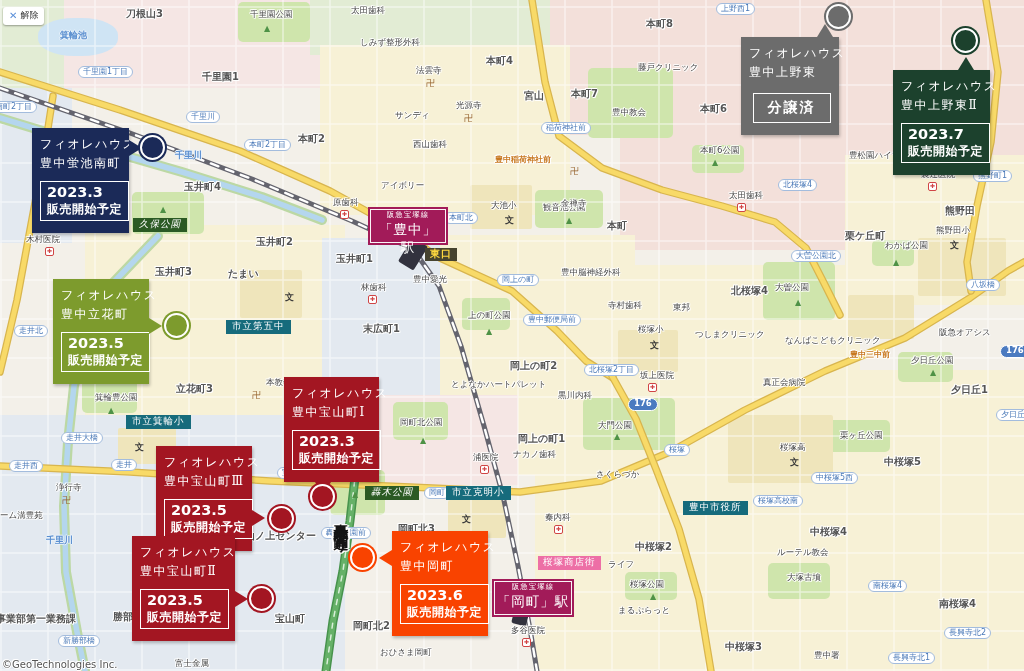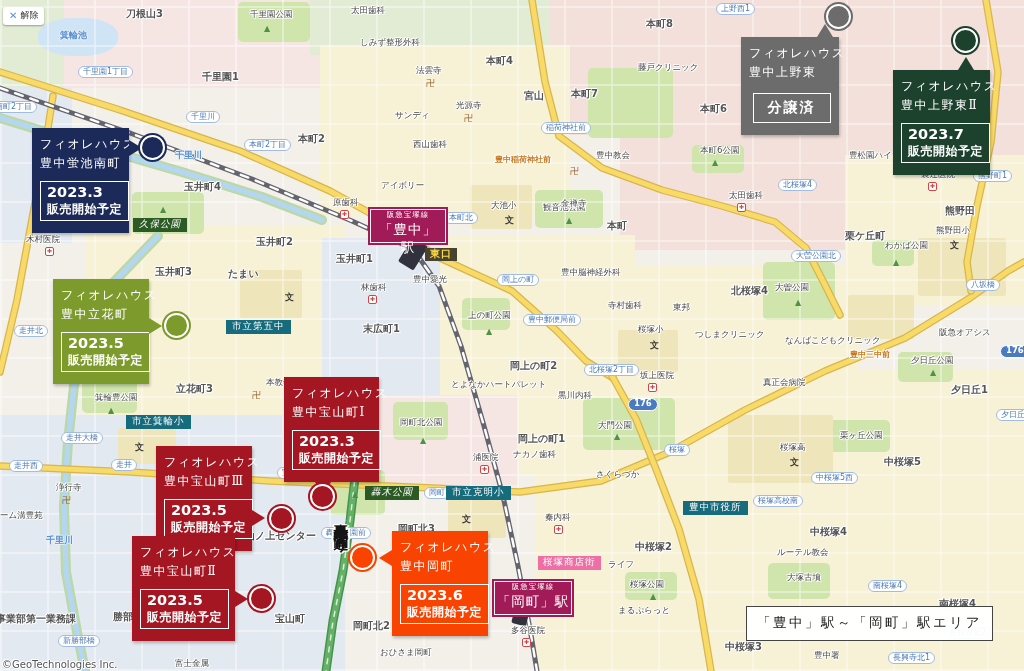--- a/index.html
+++ b/index.html
@@ -180,21 +180,21 @@
       <div class="ml poi halo" style="left: 456px; top: 101px;">光源寺</div>
       <div class="ml poi halo" style="left: 395px; top: 111px;">サンディ</div>
       <div class="ml poi halo" style="left: 413px; top: 140px;">西山歯科</div>
       <div class="ml poi halo" style="left: 381px; top: 181px;">アイボリー</div>
       <div class="ml poi halo" style="left: 333px; top: 198px;">原歯科</div>
       <div class="ml poi halo" style="left: 361px; top: 283px;">林歯科</div>
       <div class="ml poi halo" style="left: 413px; top: 275px;">豊中愛光</div>
       <div class="ml poi halo" style="left: 491px; top: 201px;">大池小</div>
       <div class="ml poi halo" style="left: 543px; top: 203px;">観音池公園</div>
       <div class="ml poi halo" style="left: 638px; top: 63px;">藤戸クリニック</div>
-      <div class="ml poi halo" style="left: 596px; top: 108px; margin-top: 43px;">豊中教会</div>
+      <div class="ml poi halo" style="left: 612px; top: 108px;">豊中教会</div>
       <div class="ml poi halo" style="left: 561px; top: 159px; margin-top: 40px;">金禅寺</div>
       <div class="ml poi halo" style="left: 561px; top: 268px;">豊中脳神経外科</div>
       <div class="ml poi halo" style="left: 608px; top: 301px;">寺村歯科</div>
       <div class="ml poi halo" style="left: 673px; top: 303px;">東邦</div>
       <div class="ml poi halo" style="left: 638px; top: 325px;">桜塚小</div>
       <div class="ml poi halo" style="left: 695px; top: 330px;">つしまクリニック</div>
       <div class="ml poi halo" style="left: 775px; top: 283px;">大曽公園</div>
       <div class="ml poi halo" style="left: 785px; top: 336px;">なんばこどもクリニック</div>
       <div class="ml poi halo" style="left: 640px; top: 371px;">坂上医院</div>
       <div class="ml poi halo" style="left: 763px; top: 378px;">真正会病院</div>
@@ -361,15 +361,14 @@
       <div class="callout" style="left: 893px; top: 70px; width: 97px; min-height: 92px; background: rgb(28, 65, 45);"><div class="p-name">
           <span>フィオレハウス</span>
           <span>豊中上野東Ⅱ</span>
         </div><div class="p-status"><span class="d">2023.7</span><span class="s">販売開始予定</span></div><div class="pointer top" style="border-bottom-color: rgb(28, 65, 45); left: 65px;"></div></div>
       <div class="marker" style="left: 953px; top: 28px; background: rgb(28, 65, 45); box-shadow: rgb(28, 65, 45) 0px 0px 0px 2px;"></div>
     </div>
   <div class="ctrl">
     <span class="x">✕</span>
     <span>解除</span>
   </div>
-  <div class="banner">「豊中」駅～「岡町」駅エリア</div>
   <div class="attrib halo">©GeoTechnologies Inc.</div>
 </div>
 
 </body></html>

